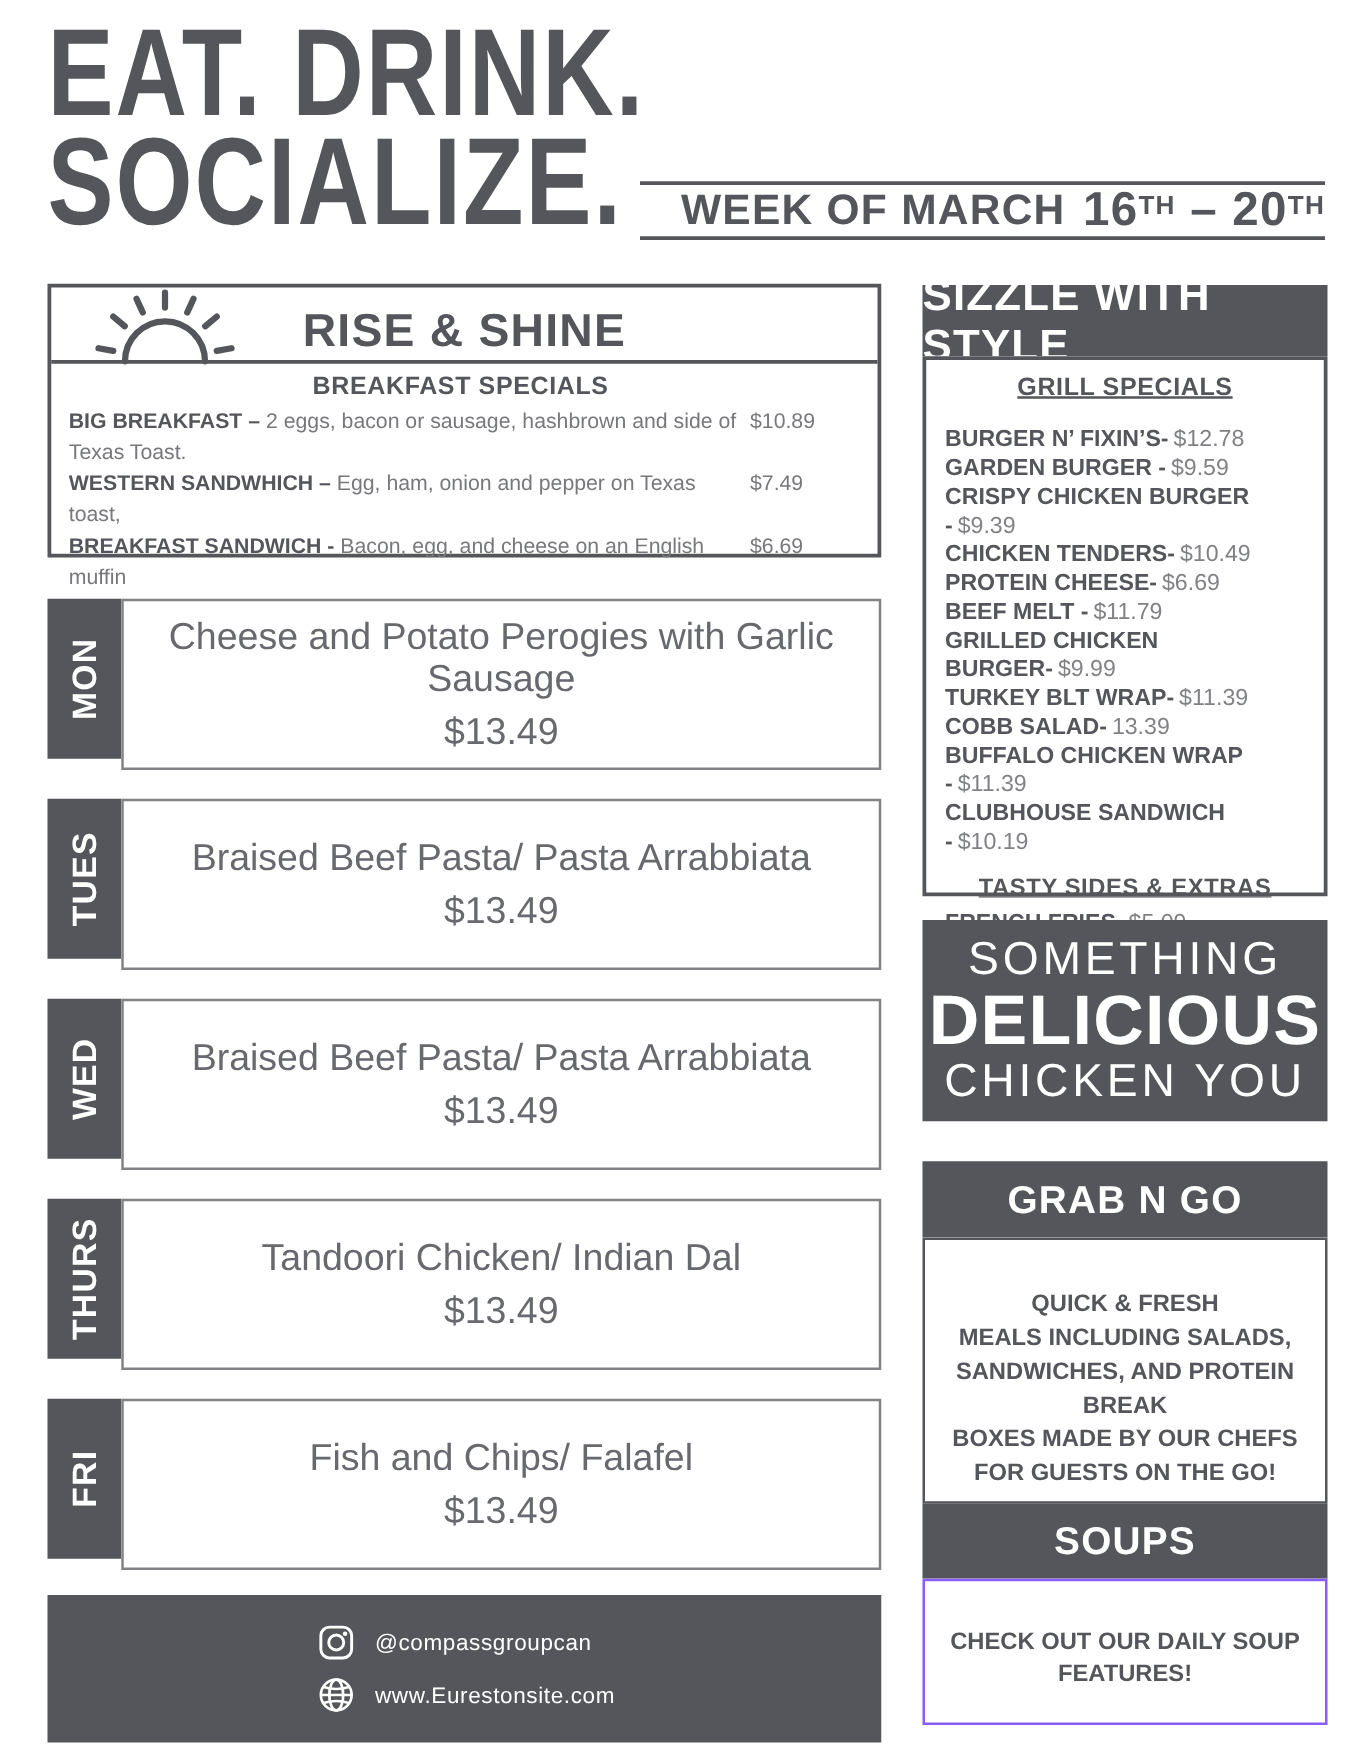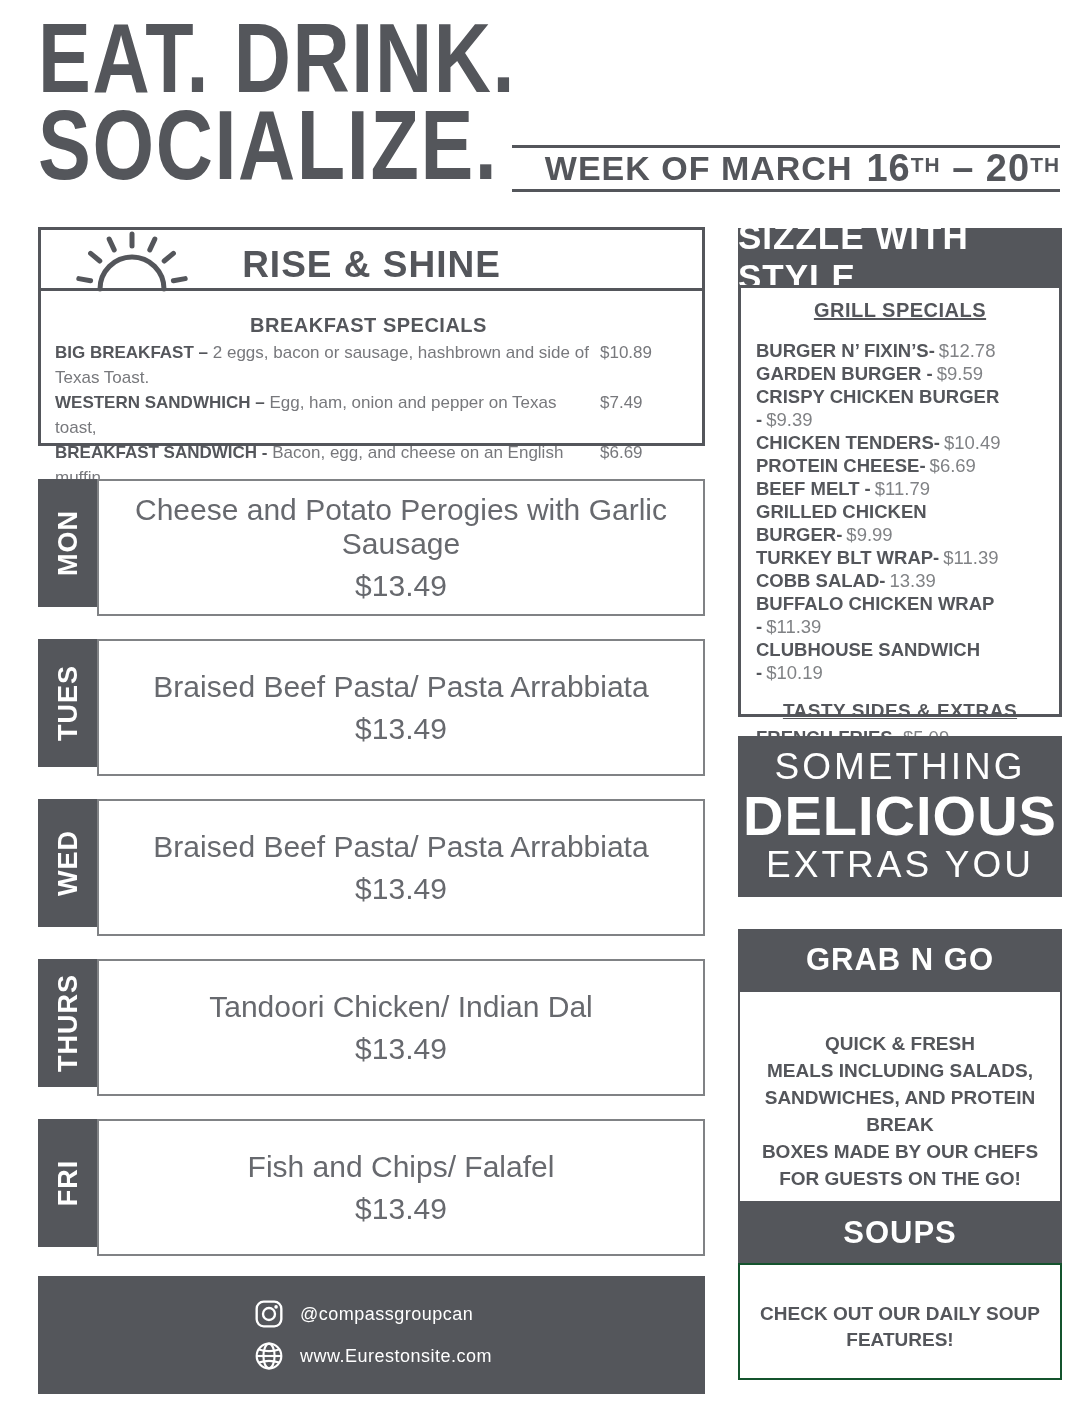--- a/index.html
+++ b/index.html
@@ -19,21 +19,21 @@
   }
   .week-of { font-size:34px; font-weight:bold; letter-spacing:1px; }
   .week-range { font-size:38px; font-weight:bold; letter-spacing:1px; }
   .week-range .th { font-size:0.55em; position:relative; top:-0.45em; }
 
   
   .rise-box { position:absolute; left:38px; top:227px; width:667px; height:219px; border:3px solid #54565b; background:#fff; }
   .rise-header { position:relative; height:61px; border-bottom:3px solid #54565b; }
   .rise-title { position:absolute; left:0; right:0; top:14px; text-align:center; font-size:37px; font-weight:bold; letter-spacing:1px; }
   .sun { position:absolute; left:26px; bottom:-4px; }
-  .rise-content { padding:23px 20px 0 14px; }
+  .rise-content { padding:7px 20px 0 14px; }
   .bk-title { text-align:center; font-size:20px; font-weight:bold; letter-spacing:0.5px; margin-bottom:3px; }
   .bk-row { display:flex; font-size:17px; line-height:25px; color:#77787c; }
   .bk-text { flex:1; padding-right:10px; }
   .bk-name { font-weight:bold; color:#54565b; }
   .bk-price { width:82px; flex:none; }
   .bk-footnote { font-size:17px; line-height:25px; color:#77787c; }
 
   
   .week-rows { position:absolute; left:38px; top:479px; width:667px; }
   .day-row { position:relative; height:128px; margin-bottom:32px; }
@@ -78,21 +78,21 @@
   .promo-box { top:736px; height:161px; background:#54565b; color:#fff; display:flex; flex-direction:column; align-items:center; justify-content:center; text-align:center; }
   .promo-1 { font-size:37px; letter-spacing:3px; line-height:1.1; }
   .promo-2 { font-size:56px; font-weight:bold; letter-spacing:1px; line-height:1.0; }
   .promo-3 { font-size:37px; letter-spacing:3px; line-height:1.15; }
 
   .grabngo-header { top:929px; height:61px; font-size:31px; font-weight:bold; letter-spacing:1px; }
   .grabngo-body { top:990px; height:213px; border:2px solid #54565b; background:#fff; padding-top:38px; text-align:center; }
   .grabngo-body div { font-size:19px; font-weight:bold; line-height:27px; color:#54565b; }
 
   .soups-header { top:1203px; height:60px; font-size:31px; font-weight:bold; letter-spacing:1px; }
-  .soups-body { top:1263px; height:117px; border:2px solid #14532d; background:#fff; padding-top:36px; text-align:center; }
+  .soups-body { top:1263px; height:117px; border:2px solid #8b5cf6; background:#fff; padding-top:36px; text-align:center; }
   .soups-body div { font-size:19px; font-weight:bold; line-height:26px; color:#54565b; }
 
   svg { display:block; }
 </style>
 </head>
 <body>
 
 <div class="page">
 
   <div class="brand">
@@ -245,21 +245,21 @@
     <div class="sides">
         <div class="grill-item"><span class="gi-name">FRENCH FRIES-</span><span class="gi-price">$5.09</span></div>
         <div class="grill-item"><span class="gi-name">GRAVY -</span><span class="gi-price">$1.39</span></div>
       </div>
     <div class="grill-footnote">+ much more!</div>
   </div>
 
   <div class="rc promo-box">
     <div class="promo-1">SOMETHING</div>
     <div class="promo-2">DELICIOUS</div>
-    <div class="promo-3">EXTRAS YOU</div>
+    <div class="promo-3">CHICKEN YOU</div>
   </div>
 
   <div class="rc dark-header grabngo-header">
     <span>GRAB N GO</span>
   </div>
   <div class="rc grabngo-body">
       <div>QUICK &amp; FRESH</div>
       <div>MEALS INCLUDING SALADS,</div>
       <div>SANDWICHES, AND PROTEIN BREAK</div>
       <div>BOXES MADE BY OUR CHEFS</div>

